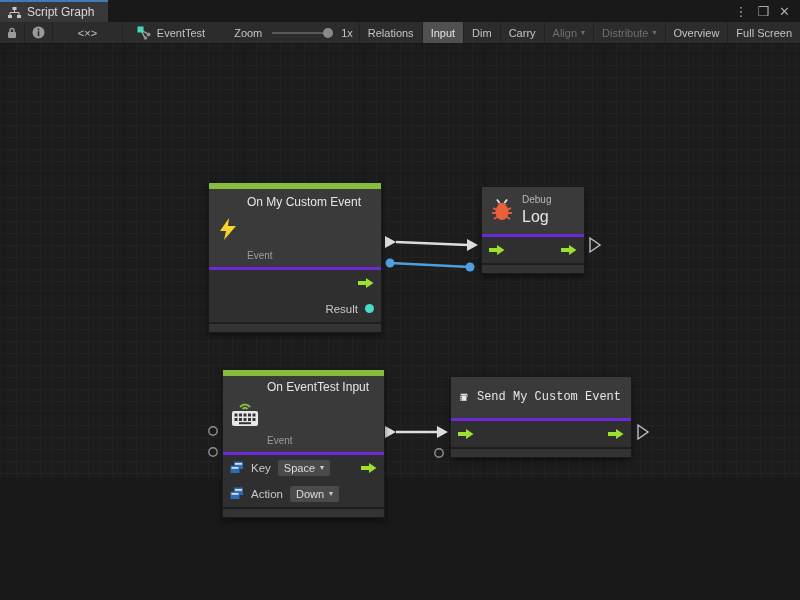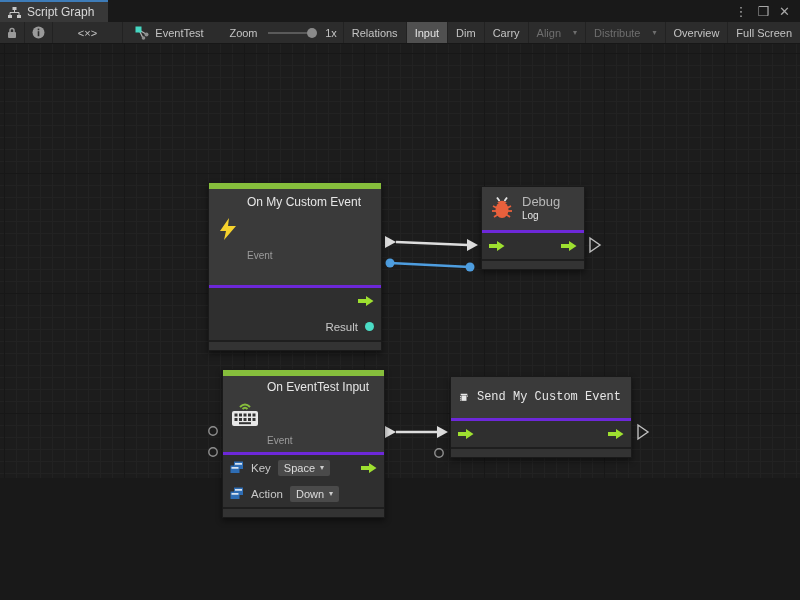--- a/index.html
+++ b/index.html
@@ -13,21 +13,21 @@
          border-top:2px solid #3E7CB8; color:#D8D8D8; font-size:12px; }
   .winctrls { margin-left:auto; display:flex; align-items:center; gap:10px; padding:0 10px; color:#A8A8A8; font-size:13px; }
   .winctrls span { cursor:default; }
 
   
   .toolbar { height:22px; flex:0 0 22px; background:#2C2C2C; border-bottom:1px solid #171717;
              display:flex; align-items:stretch; font-size:11px; color:#C4C4C4; }
   .tbtn { display:flex; align-items:center; padding:0 8px; border-right:1px solid #222; cursor:default; white-space:nowrap; }
   .tbtn.icon-only { padding:0 7px; }
   .tbtn.active { background:#505050; color:#E2E2E2; }
-  .tbtn.disabled { color:#6E6E6E;gap:8px; }
+  .tbtn.disabled { color:#6E6E6E; }
   .tbtn .caret { font-size:8px; margin-left:4px; }
   .tb-label { display:flex; align-items:center; padding:8px 6px; }
   .tb-spacer { width:12px; }
   .zoom-track { width:90px; height:2px; background:#5A5A5A; position:relative; align-self:center; margin:0 4px; }
   .zoom-knob { position:absolute; right:-2px; top:-4px; width:10px; height:10px; border-radius:50%; background:#8A8A8A; }
   .tb-right { margin-left:auto; display:flex; align-items:stretch; }
   .tb-right .tbtn:first-child { border-left:1px solid #222; }
 
   
   .canvas { position:relative; flex:1; background-color:#1C1C1C;
@@ -37,26 +37,26 @@
       linear-gradient(#222222 1px, transparent 1px),
       linear-gradient(90deg,#222222 1px, transparent 1px);
     background-size:120px 120px,120px 120px,12px 12px,12px 12px;
     background-position:4px 9px,4px 9px,4px 9px,4px 9px; }
 
   svg.overlay { position:absolute; left:0; top:0; width:800px; height:556px; pointer-events:none; }
 
   
   .node { position:absolute; background:#2F2F2F; border:1px solid #1A1A1A; box-shadow:0 3px 6px rgba(0,0,0,.45); }
   .node-topbar { height:6px; background:#86BE3C; }
-  .node-header { background:#3A3A3A; display:flex; align-items:center; gap:8px; padding:6px 10px 22px 8px; }
+  .node-header { background:#3A3A3A; display:flex; align-items:center; gap:8px; padding:6px 10px 4px 8px; }
   .node-titles { display:flex; flex-direction:column; line-height:1.25; }
   .node-title { font-size:12px; color:#E6E6E6; white-space:nowrap; }
   .node-subtitle { font-size:10px; color:#9C9C9C;margin-top:40px; }
-  .node-kind { font-size:13px; color:#B8B8B8; }
-  .node-title-lg { font-size:10px; color:#E6E6E6; }
+  .node-kind { font-size:10px; color:#B8B8B8; }
+  .node-title-lg { font-size:16px; color:#E6E6E6; }
   .node-body { border-top:3px solid #6d28d9; background:#2F2F2F; }
   .port-row { height:26px; display:flex; align-items:center; padding:0 7px; gap:7px; font-size:11.5px; color:#C8C8C8; }
   .flex-fill { flex:1; }
   .node-footer { height:10px; background:#333; border-top:2px solid #1E1E1E; }
   .dot { width:9px; height:9px; border-radius:50%; flex:0 0 9px; }
   .dot.teal { background:#4BDCC5; }
   .dot.gray { background:#8E8E8E; }
   .dropdown { background:#4A4A4A; border-radius:2px; padding:2px 6px; display:flex; align-items:center; gap:5px;
               color:#DDD; font-size:11px; cursor:default; }
   .dropdown .caret { font-size:8px; color:#CCC; }

